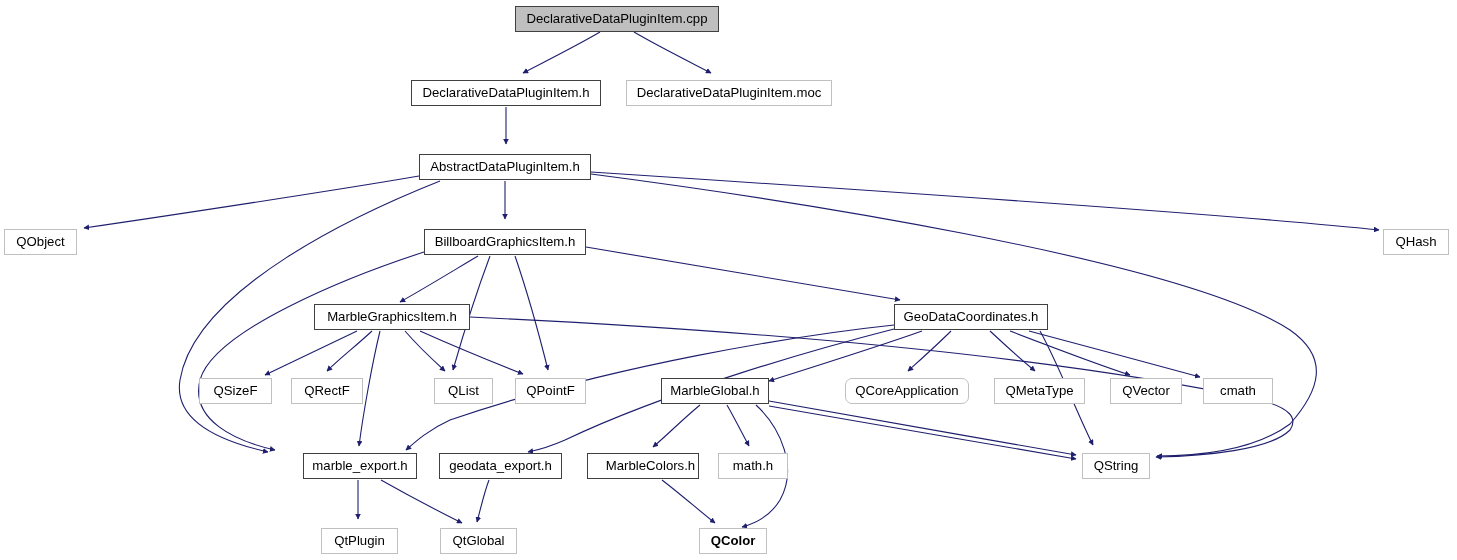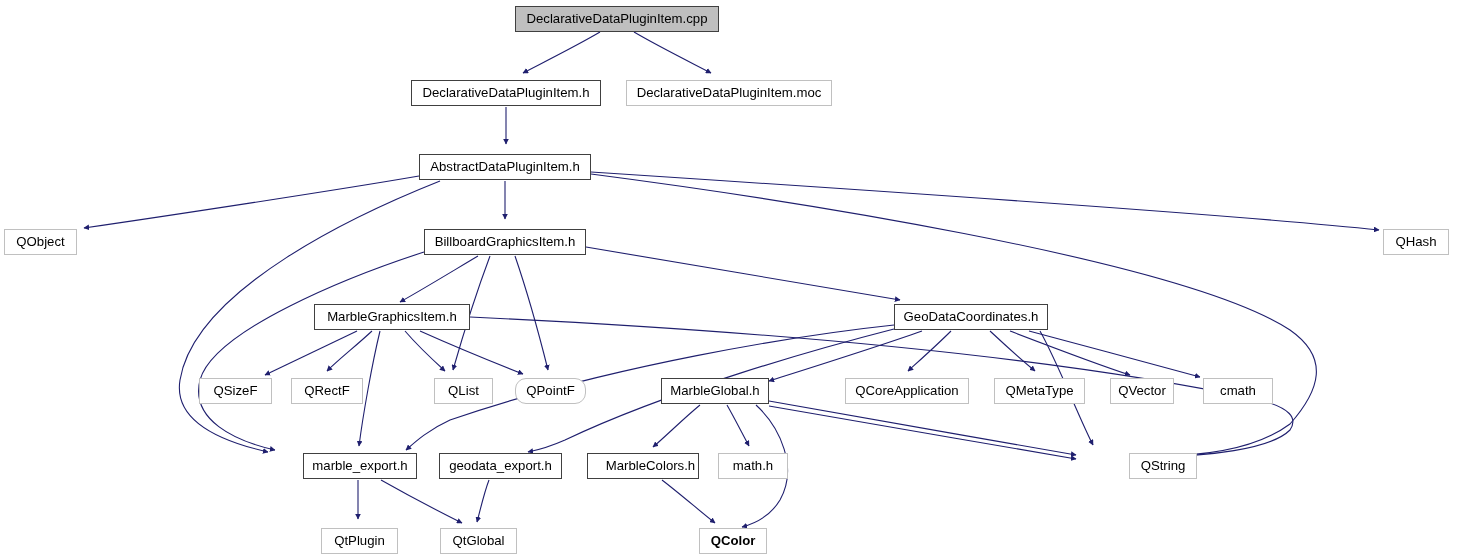--- a/index.html
+++ b/index.html
@@ -128,51 +128,51 @@
       </div>
       <div class="node-box" style="left: 199px; top: 378px; width: 73px; height: 26px;">
         <span class="node-label">QSizeF</span>
       </div>
       <div class="node-box" style="left: 291px; top: 378px; width: 72px; height: 26px;">
         <span class="node-label">QRectF</span>
       </div>
       <div class="node-box" style="left: 434px; top: 378px; width: 59px; height: 26px;">
         <span class="node-label">QList</span>
       </div>
-      <div class="node-box" style="left: 515px; top: 378px; width: 71px; height: 26px; border-radius: 11px;">
+      <div class="node-box" style="left: 515px; top: 378px; width: 71px; height: 26px;">
         <span class="node-label">QPointF</span>
       </div>
       <div class="node-box strong" style="left: 661px; top: 378px; width: 108px; height: 26px;">
         <span class="node-label">MarbleGlobal.h</span>
       </div>
-      <div class="node-box" style="left: 845px; top: 378px; width: 124px; height: 26px;">
+      <div class="node-box" style="left: 845px; top: 378px; width: 124px; height: 26px; border-radius: 7px;">
         <span class="node-label">QCoreApplication</span>
       </div>
       <div class="node-box" style="left: 994px; top: 378px; width: 91px; height: 26px;">
         <span class="node-label">QMetaType</span>
       </div>
-      <div class="node-box" style="left: 1110px; top: 378px; width: 64px; height: 26px;">
+      <div class="node-box" style="left: 1110px; top: 378px; width: 72px; height: 26px;">
         <span class="node-label">QVector</span>
       </div>
       <div class="node-box" style="left: 1203px; top: 378px; width: 70px; height: 26px;">
         <span class="node-label">cmath</span>
       </div>
       <div class="node-box strong" style="left: 303px; top: 453px; width: 114px; height: 26px;">
         <span class="node-label">marble_export.h</span>
       </div>
       <div class="node-box strong" style="left: 439px; top: 453px; width: 123px; height: 26px; align-items: center;">
         <span class="node-label">geodata_export.h</span>
       </div>
       <div class="node-box strong" style="left: 587px; top: 453px; width: 112px; height: 26px; padding-left: 15px;">
         <span class="node-label">MarbleColors.h</span>
       </div>
       <div class="node-box" style="left: 718px; top: 453px; width: 70px; height: 26px;">
         <span class="node-label">math.h</span>
       </div>
-      <div class="node-box" style="left: 1082px; top: 453px; width: 68px; height: 26px; margin-left: 47px;">
+      <div class="node-box" style="left: 1082px; top: 453px; width: 68px; height: 26px;">
         <span class="node-label">QString</span>
       </div>
       <div class="node-box" style="left: 321px; top: 528px; width: 77px; height: 26px;">
         <span class="node-label">QtPlugin</span>
       </div>
       <div class="node-box" style="left: 440px; top: 528px; width: 77px; height: 26px;">
         <span class="node-label">QtGlobal</span>
       </div>
       <div class="node-box" style="left: 699px; top: 528px; width: 68px; height: 26px; font-weight: bold;">
         <span class="node-label">QColor</span>

